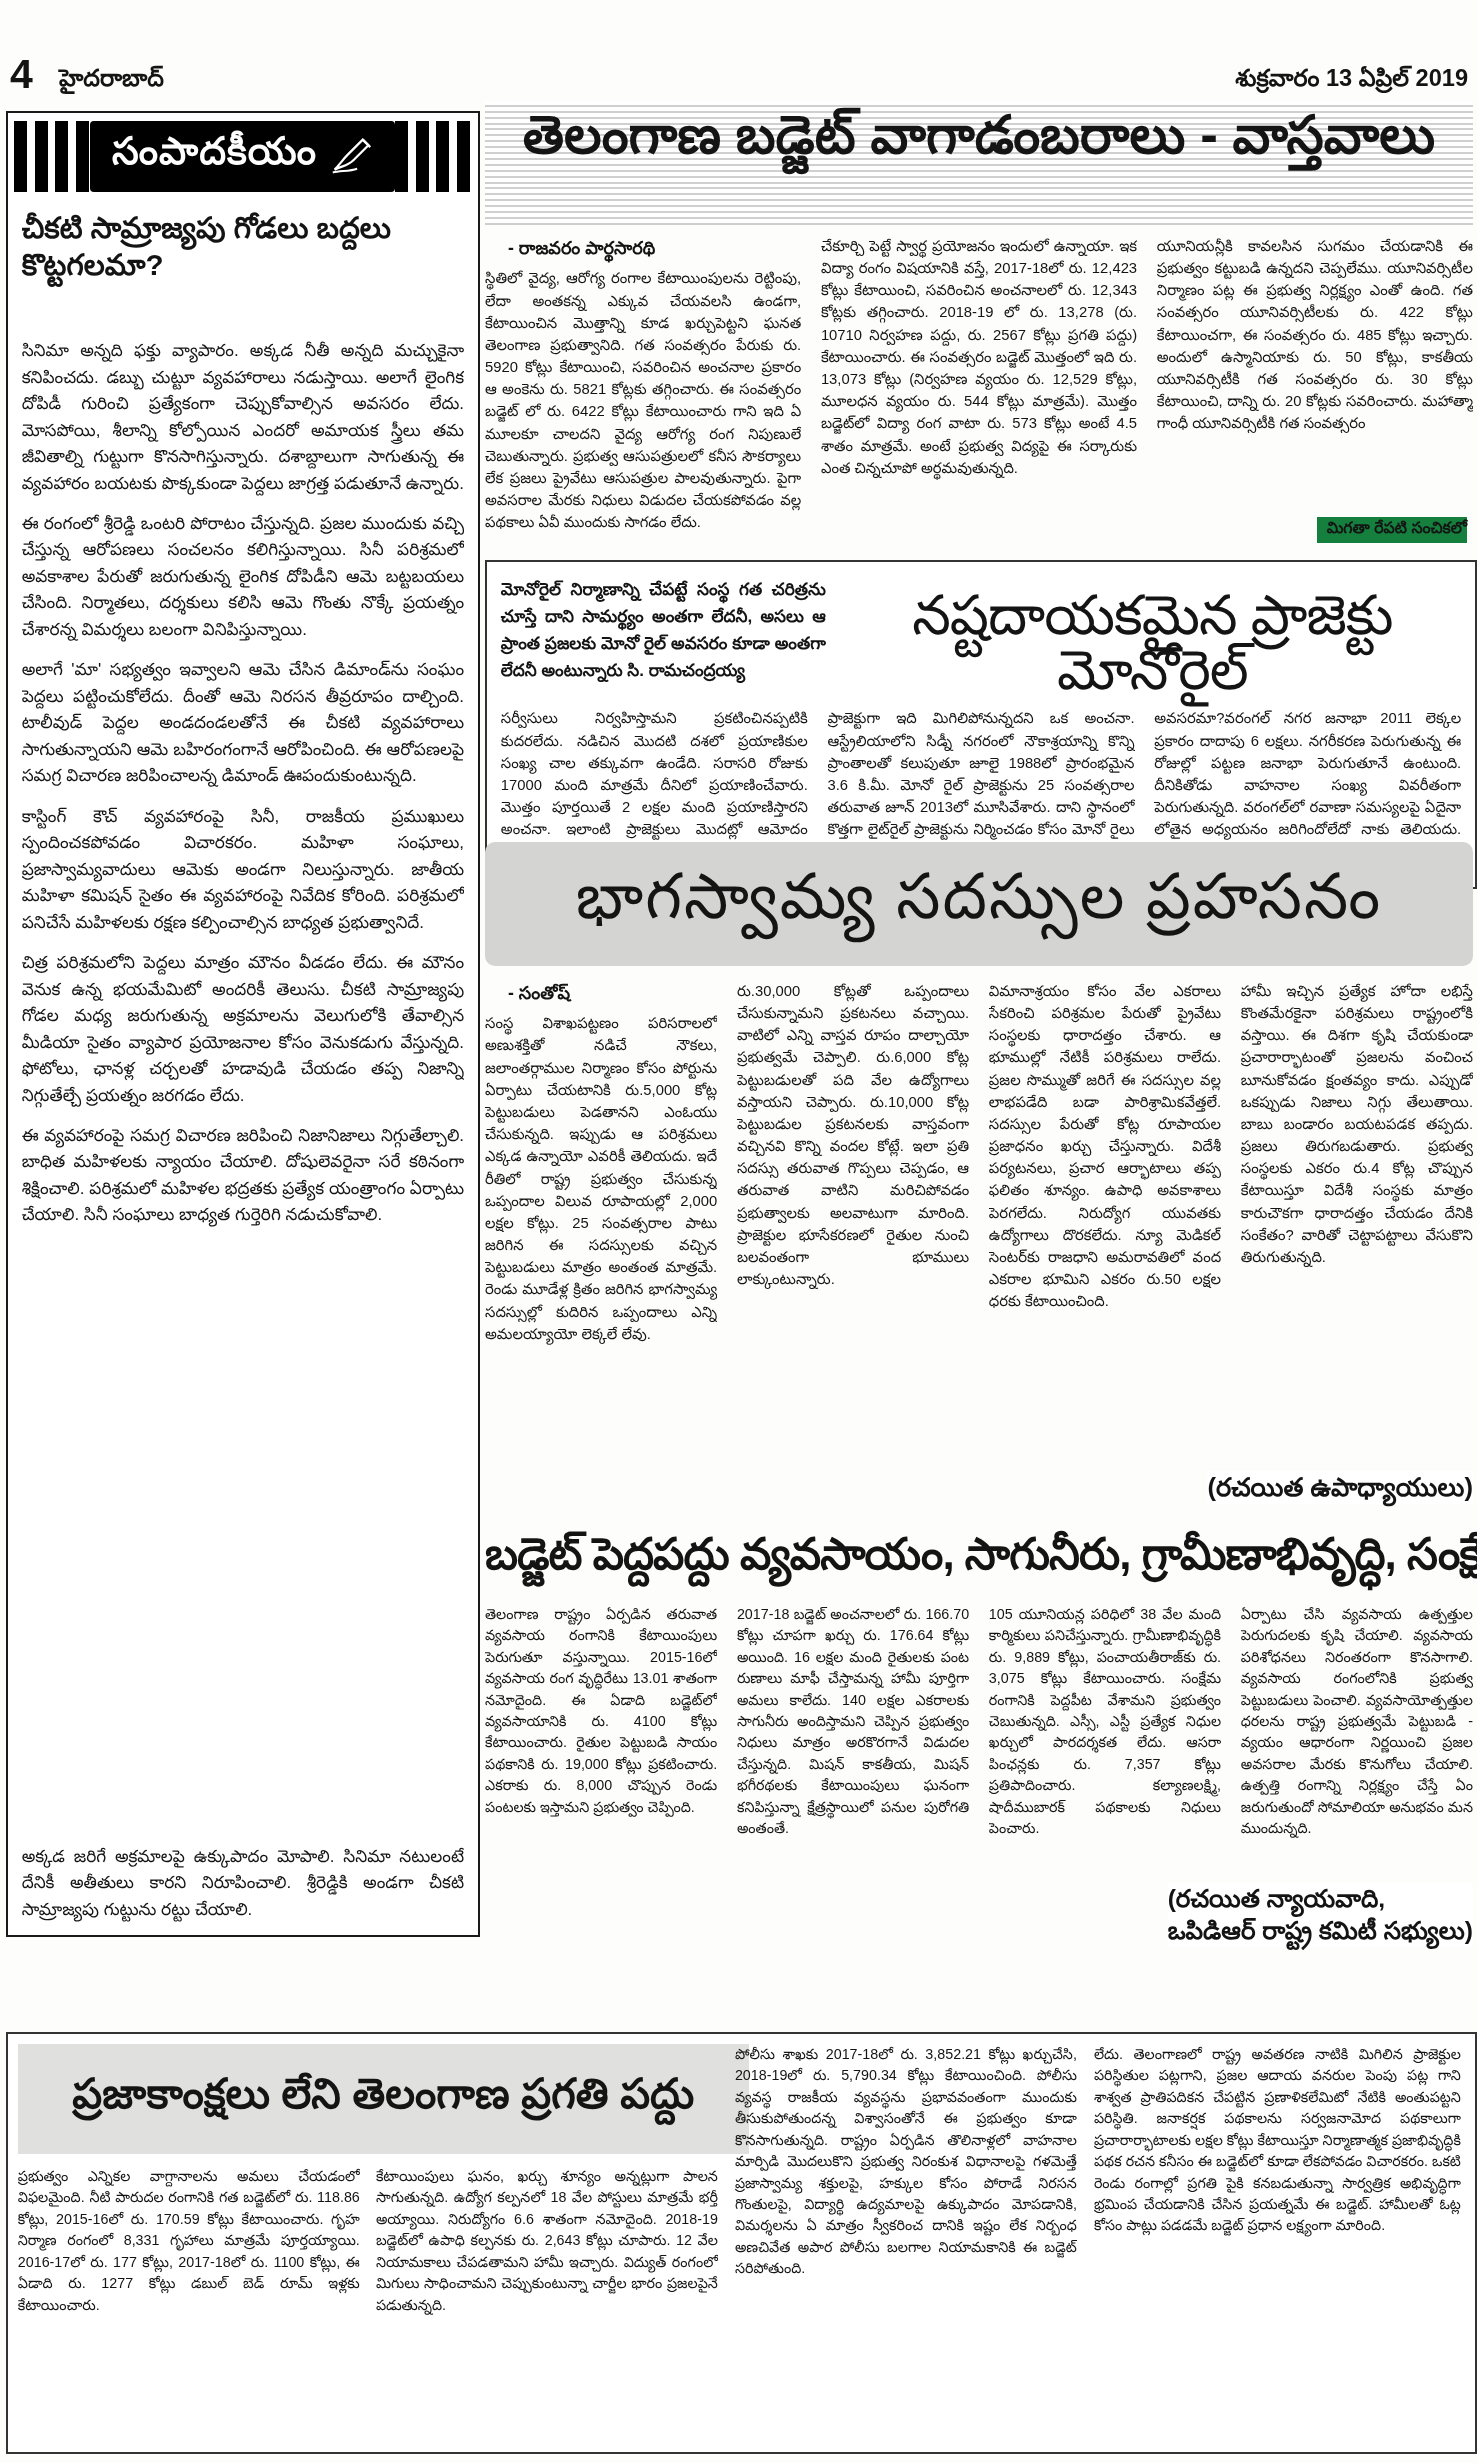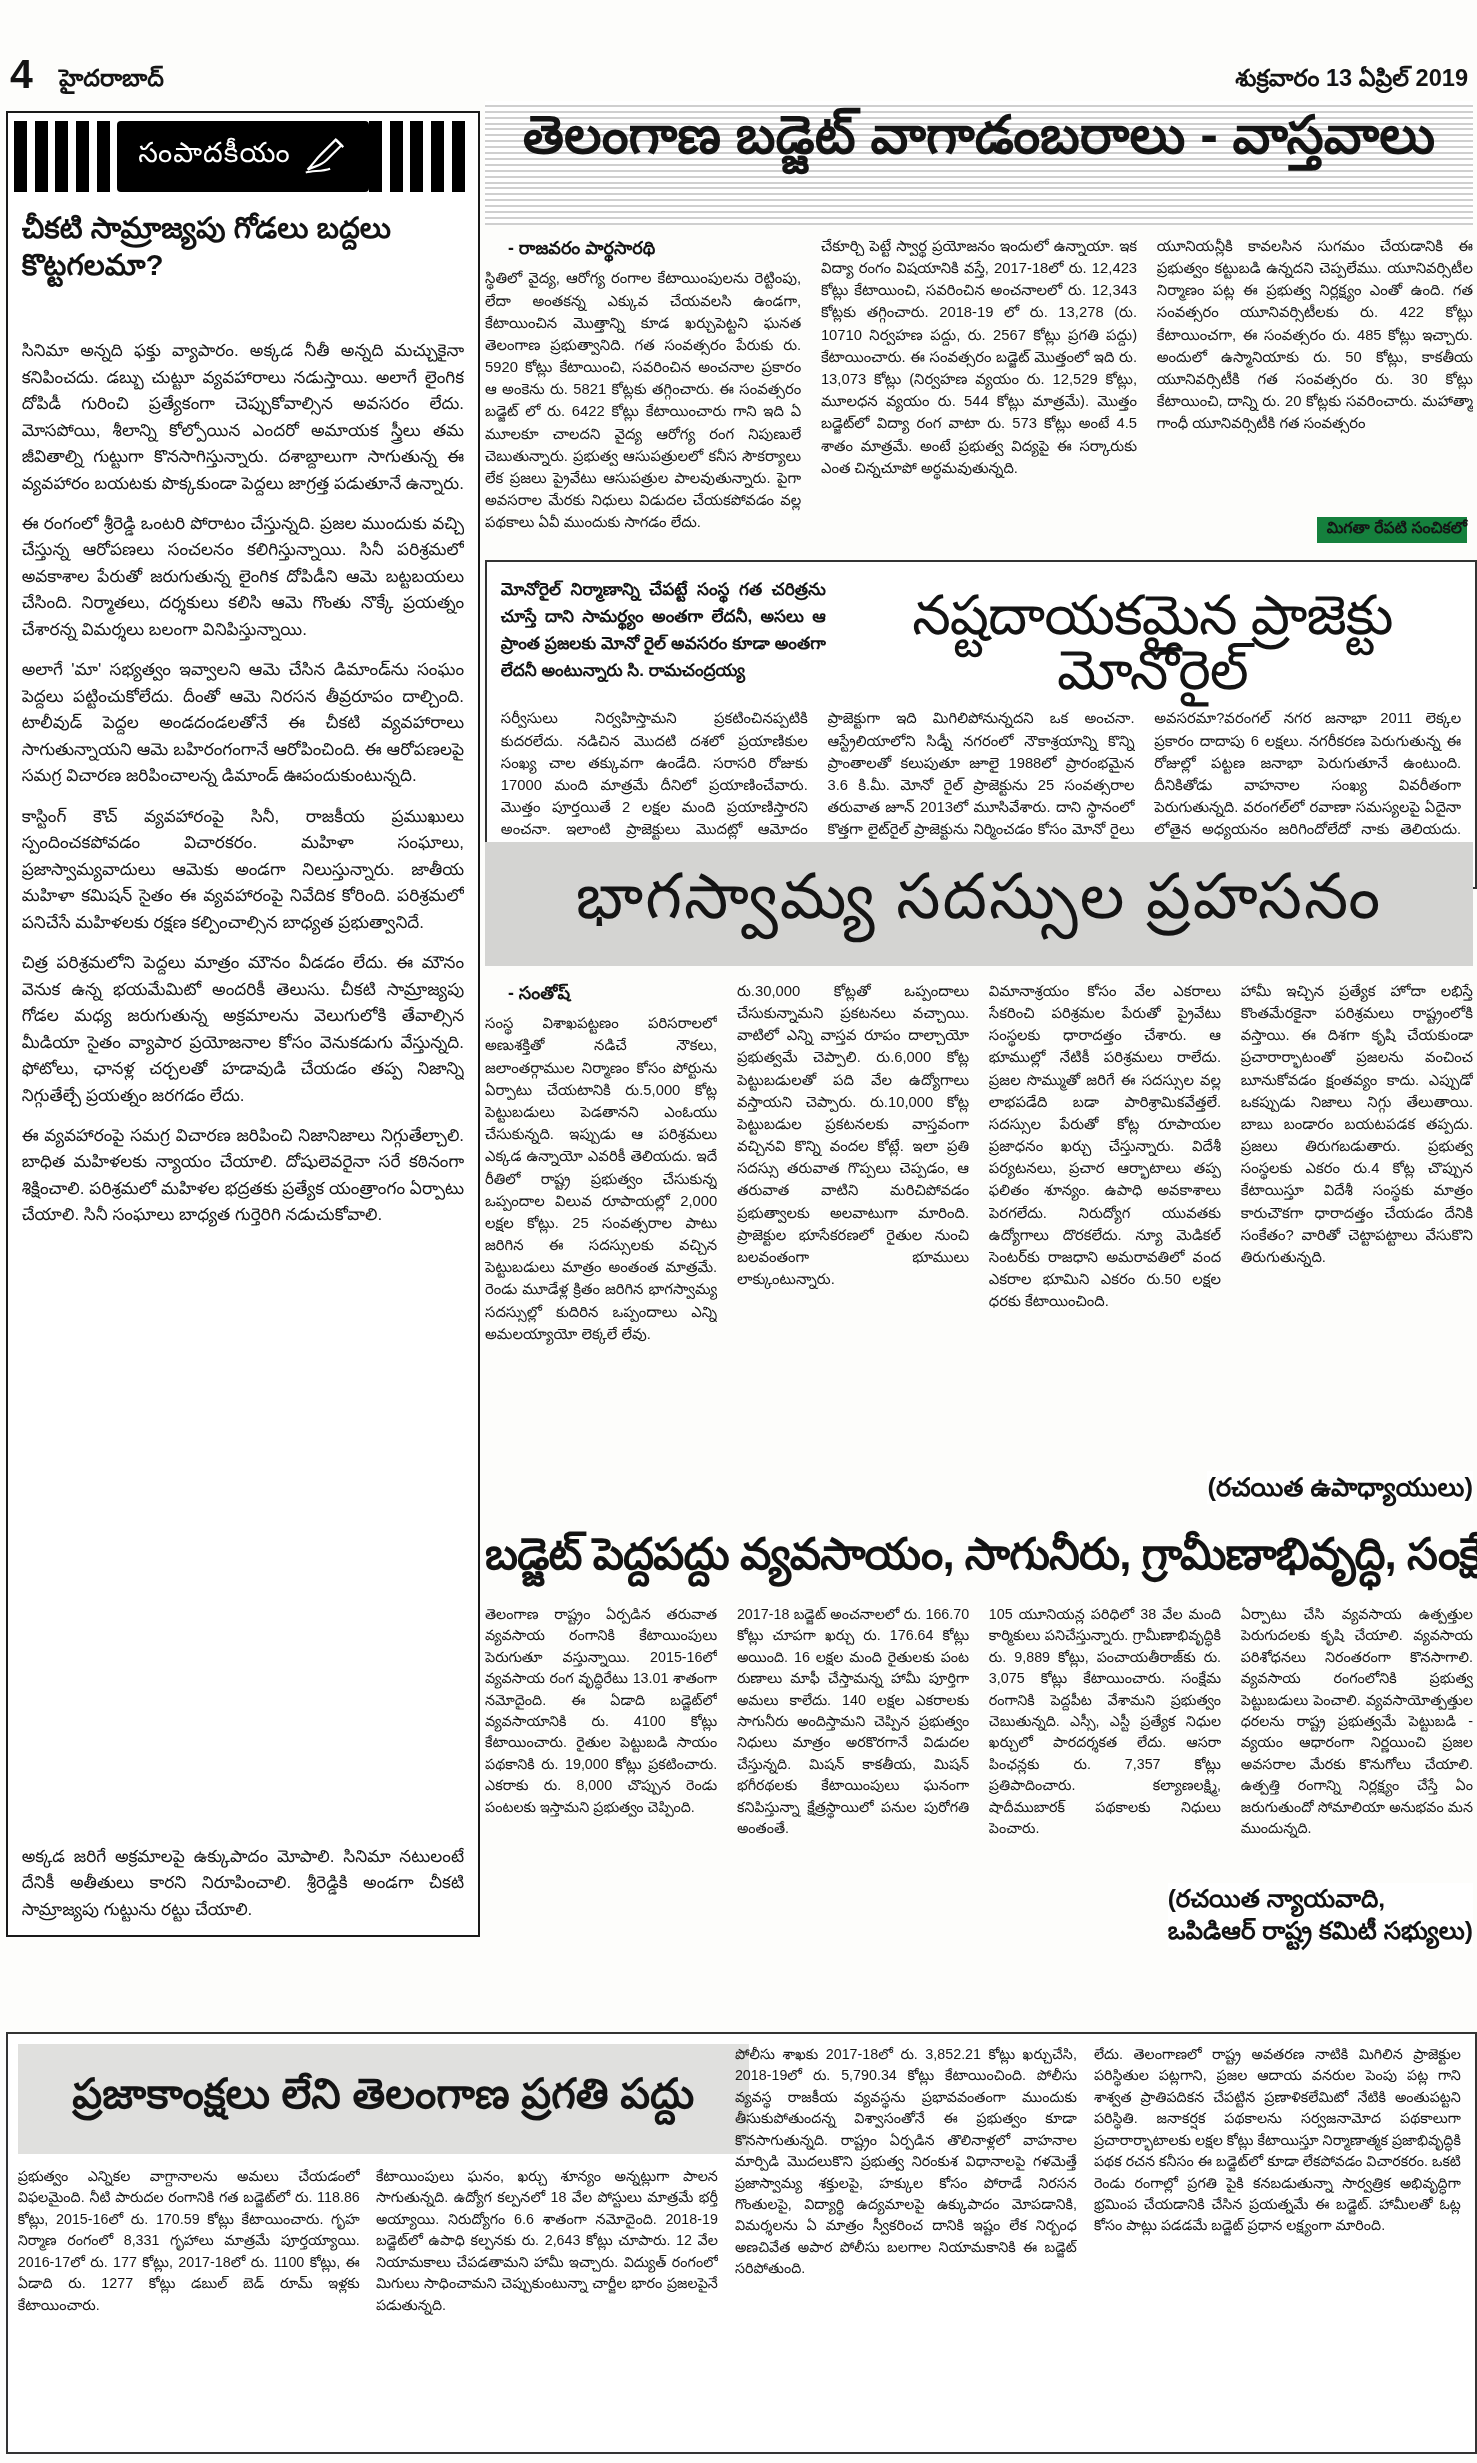--- a/index.html
+++ b/index.html
@@ -9,21 +9,21 @@
   .masthead-row{position:absolute;left:7.9px;right:7.9px;top:57px;height:45px;}
   .pagenum{position:absolute;left:2px;top:-5.9px;font-size:41px;font-weight:bold;}
   .city{position:absolute;left:51px;top:7.9px;font-size:23.6px;font-weight:bold;}
   .dateline{position:absolute;right:2px;top:7.9px;font-size:23.6px;font-weight:bold;}
   
   .ed-box{position:absolute;left:5.9px;top:111px;width:470px;height:1822px;border:2px solid #1a1a1a;background:#fff;}
   .ed-banner{position:relative;margin:7.9px 5.9px 3.9px 5.9px;height:71px;display:flex;align-items:stretch;}
   .bars{flex:1;background:repeating-linear-gradient(90deg,#000 0 12.8px,#fff 12.8px 20.7px);}
   .ed-title-box{background:#000;color:#fff;display:flex;align-items:center;gap:11.8px;
                 padding:0 21.7px;border-radius:3.9px;}
-  .ed-title{font-size:28px;font-weight:normal;letter-spacing:1px;white-space:nowrap;}
+  .ed-title{font-size:38px;font-weight:bold;letter-spacing:1px;white-space:nowrap;}
   .pen-icon{width:45px;height:39px;flex:0 0 auto;}
   .ed-headline{padding:13.8px 13.8px 5.9px 13.8px;font-size:29.6px;font-weight:bold;line-height:1.25;}
   .ed-body{position:absolute;top:177px;bottom:116px;left:13.8px;right:13.8px;overflow:hidden;
            font-size:17px;line-height:1.56;text-align:justify;margin-top:48px;}
   .ed-body p{margin:0 0 13.8px 0;text-indent:0;}
   .ed-ending{position:absolute;left:13.8px;right:13.8px;bottom:11.8px;background:#fff;
              font-size:17px;line-height:1.56;text-align:justify;padding-top:5.9px;}
   
   .colrow{display:flex;gap:19.7px;}
   .ncol{flex:1;overflow:hidden;font-size:14.8px;line-height:1.5;text-align:justify;}
@@ -39,21 +39,21 @@
   .a1-cols{position:relative;margin-top:9.9px;height:310px;}
   
   .mono{position:absolute;left:485px;top:560px;width:988px;height:325px;border:2px solid #333;background:#fff;}
   .mono-head{display:flex;gap:17.7px;padding:13.8px 13.8px 3.9px 13.8px;}
   .mono-lead{width:325px;font-size:17px;font-weight:bold;line-height:1.6;text-align:justify;}
   .mono-headline{flex:1;font-size:55px;font-weight:normal;text-align:center;line-height:1.0;padding-top:11.8px;
                  letter-spacing:-1px;}
   .mono-cols{position:relative;margin:5.9px 13.8px 0 13.8px;height:183px;}
   
   .pa{position:absolute;left:485px;top:842px;width:988px;height:682px;}
-  .pa-band{height:124px;background:#d4d4d2;display:flex;align-items:center;justify-content:center;}
+  .pa-band{height:124px;background:#d4d4d2;display:flex;align-items:center;justify-content:center;border-radius:10px;}
   .pa-headline{font-size:63px;font-weight:normal;letter-spacing:2px;white-space:nowrap;}
   .pa-cols{position:relative;margin-top:13.8px;height:463px;}
   .pa-sig{position:absolute;right:0;bottom:-61px;font-size:25.6px;}
   
   .a4{position:absolute;left:485px;top:1529px;width:988px;height:404px;}
   .a4-headline{font-size:44px;font-weight:bold;text-align:center;white-space:nowrap;letter-spacing:-1px;}
   .a4-cols{position:relative;margin-top:13.8px;height:266px;}
   .a4-sig{position:absolute;right:0;bottom:-77px;font-size:24.6px;}
   .a4 .ncol{font-size:14.3px;}
   

